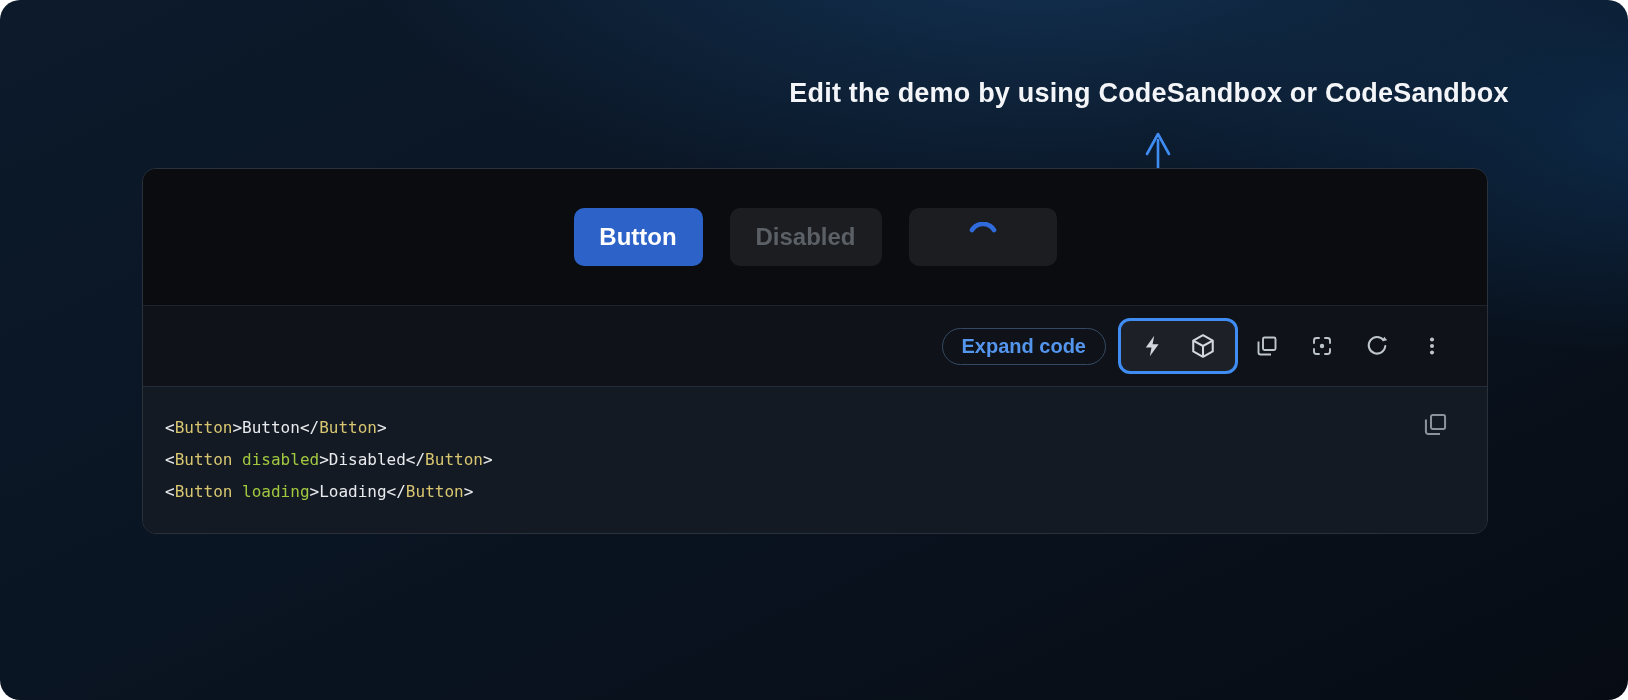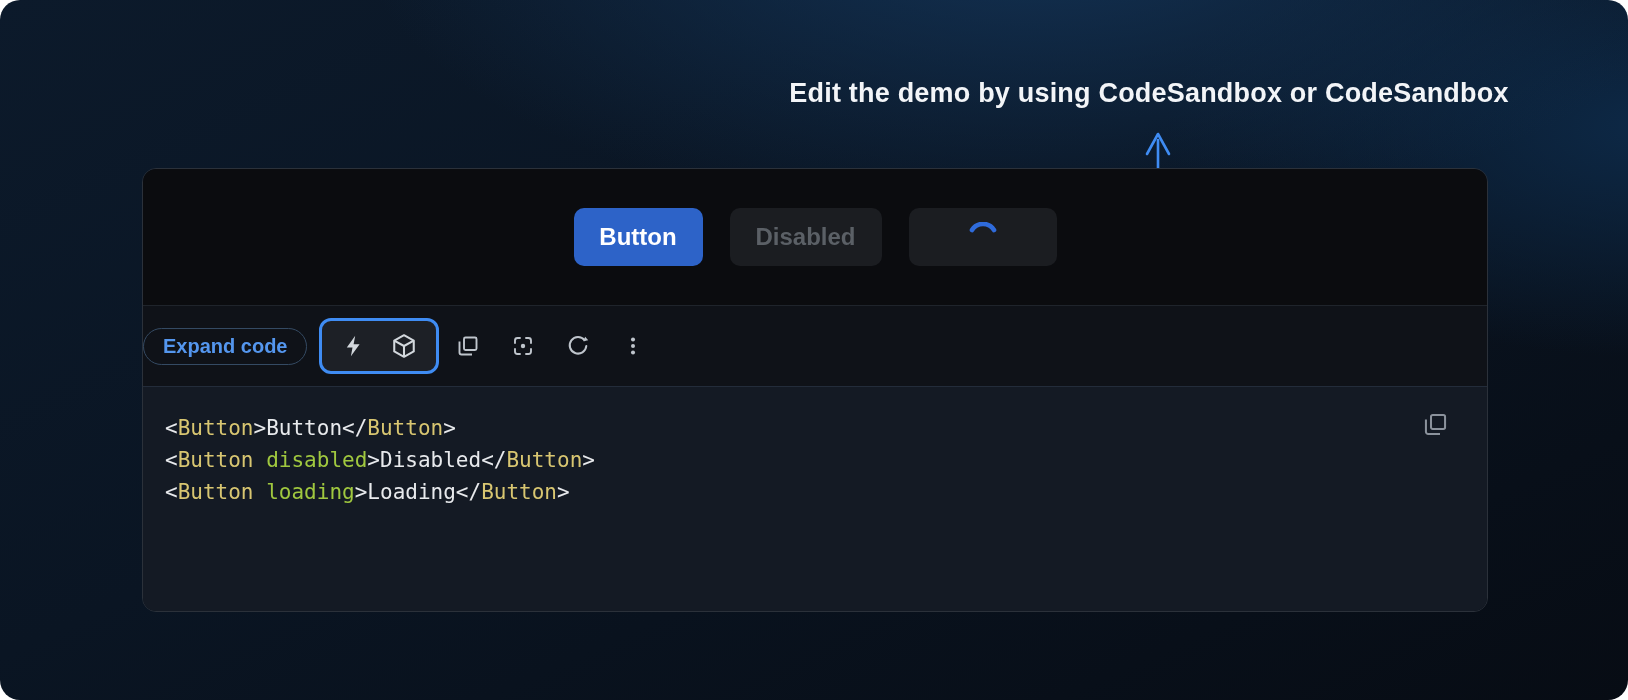--- a/index.html
+++ b/index.html
@@ -11,56 +11,56 @@
       radial-gradient(900px 420px at 102% 18%, #0d2947 0%, rgba(13,41,71,0) 55%),
       linear-gradient(155deg, #0c1a2b 0%, #0a1523 45%, #070c14 100%);
   }
   .annotation-title {
     position:absolute; top:78px; left:1149px; transform:translateX(-50%);
     white-space:nowrap; color:#f3f5f8; font-size:27px; font-weight:700; letter-spacing:.2px;
   }
   .arrow-svg { position:absolute; inset:0; pointer-events:none; }
 
   .card {
-    position:absolute; left:142px; top:168px; width:1346px; height:444px;
+    position:absolute; left:142px; top:168px; width:1346px; height:366px;
     border:1px solid #2b313a; border-radius:14px; overflow:hidden;
     display:flex; flex-direction:column;
   }
   .demo-section {
     height:137px; background:#0b0c0f; border-bottom:1px solid #1f242b;
     display:flex; align-items:center; justify-content:center; gap:27px;
   }
   .btn { border:none; border-radius:10px; height:58px; font-family:"Liberation Sans",sans-serif;
          font-size:24px; font-weight:700; cursor:pointer; display:flex; align-items:center; justify-content:center; }
   .btn-primary  { width:129px; background:#2d63c8; color:#ffffff; }
   .btn-disabled { width:152px; background:#1b1d21; color:#5b6066; cursor:not-allowed; }
   .btn-loading  { width:148px; background:#1b1d21; }
 
   .toolbar-section {
     height:81px; background:#0f1218; border-bottom:1px solid #232c3a;
-    display:flex; align-items:center; justify-content:flex-start; padding-right:34px;
+    display:flex; align-items:center; justify-content:flex-end; padding-right:34px;
   }
   .expand-pill {
     height:37px; padding:0 19px; border-radius:19px; background:transparent;
     border:1px solid #344a63; color:#5496ee; font-size:20px; font-weight:700;
     display:flex; align-items:center; cursor:pointer; font-family:"Liberation Sans",sans-serif;
   }
   .sandbox-group {
     margin-left:12px; height:56px; padding:0 11px; display:flex; align-items:center; gap:8px;
     background:#1d2026; border:3px solid #3f8cf3; border-radius:12px;
   }
   .icon-btn {
     width:42px; height:42px; display:flex; align-items:center; justify-content:center;
     background:transparent; border:none; cursor:pointer; color:#bfc5cc;
   }
   .icon-btn.bright { color:#d3d8dd; }
   .toolbar-icons { display:flex; align-items:center; gap:13px; margin-left:8px; }
 
   .code-section { flex:1; background:#141a24; position:relative; padding:25px 70px 0 22px; }
-  .code-lines { font-family:"DejaVu Sans Mono","Liberation Mono",monospace; font-size:21px; line-height:32px; white-space:pre; }
+  .code-lines { font-family:"DejaVu Sans Mono","Liberation Mono",monospace; font-size:16px; line-height:32px; white-space:pre; }
   .tok-punct { color:#e8eaed; }
   .tok-tag   { color:#d8c671; }
   .tok-attr  { color:#a0c83f; }
   .tok-text  { color:#e8eaed; }
   .code-copy { position:absolute; top:24px; right:38px; color:#8b929c; background:none; border:none; cursor:pointer; }
 </style>
 </head>
 <body>
 
 <div class="page">

